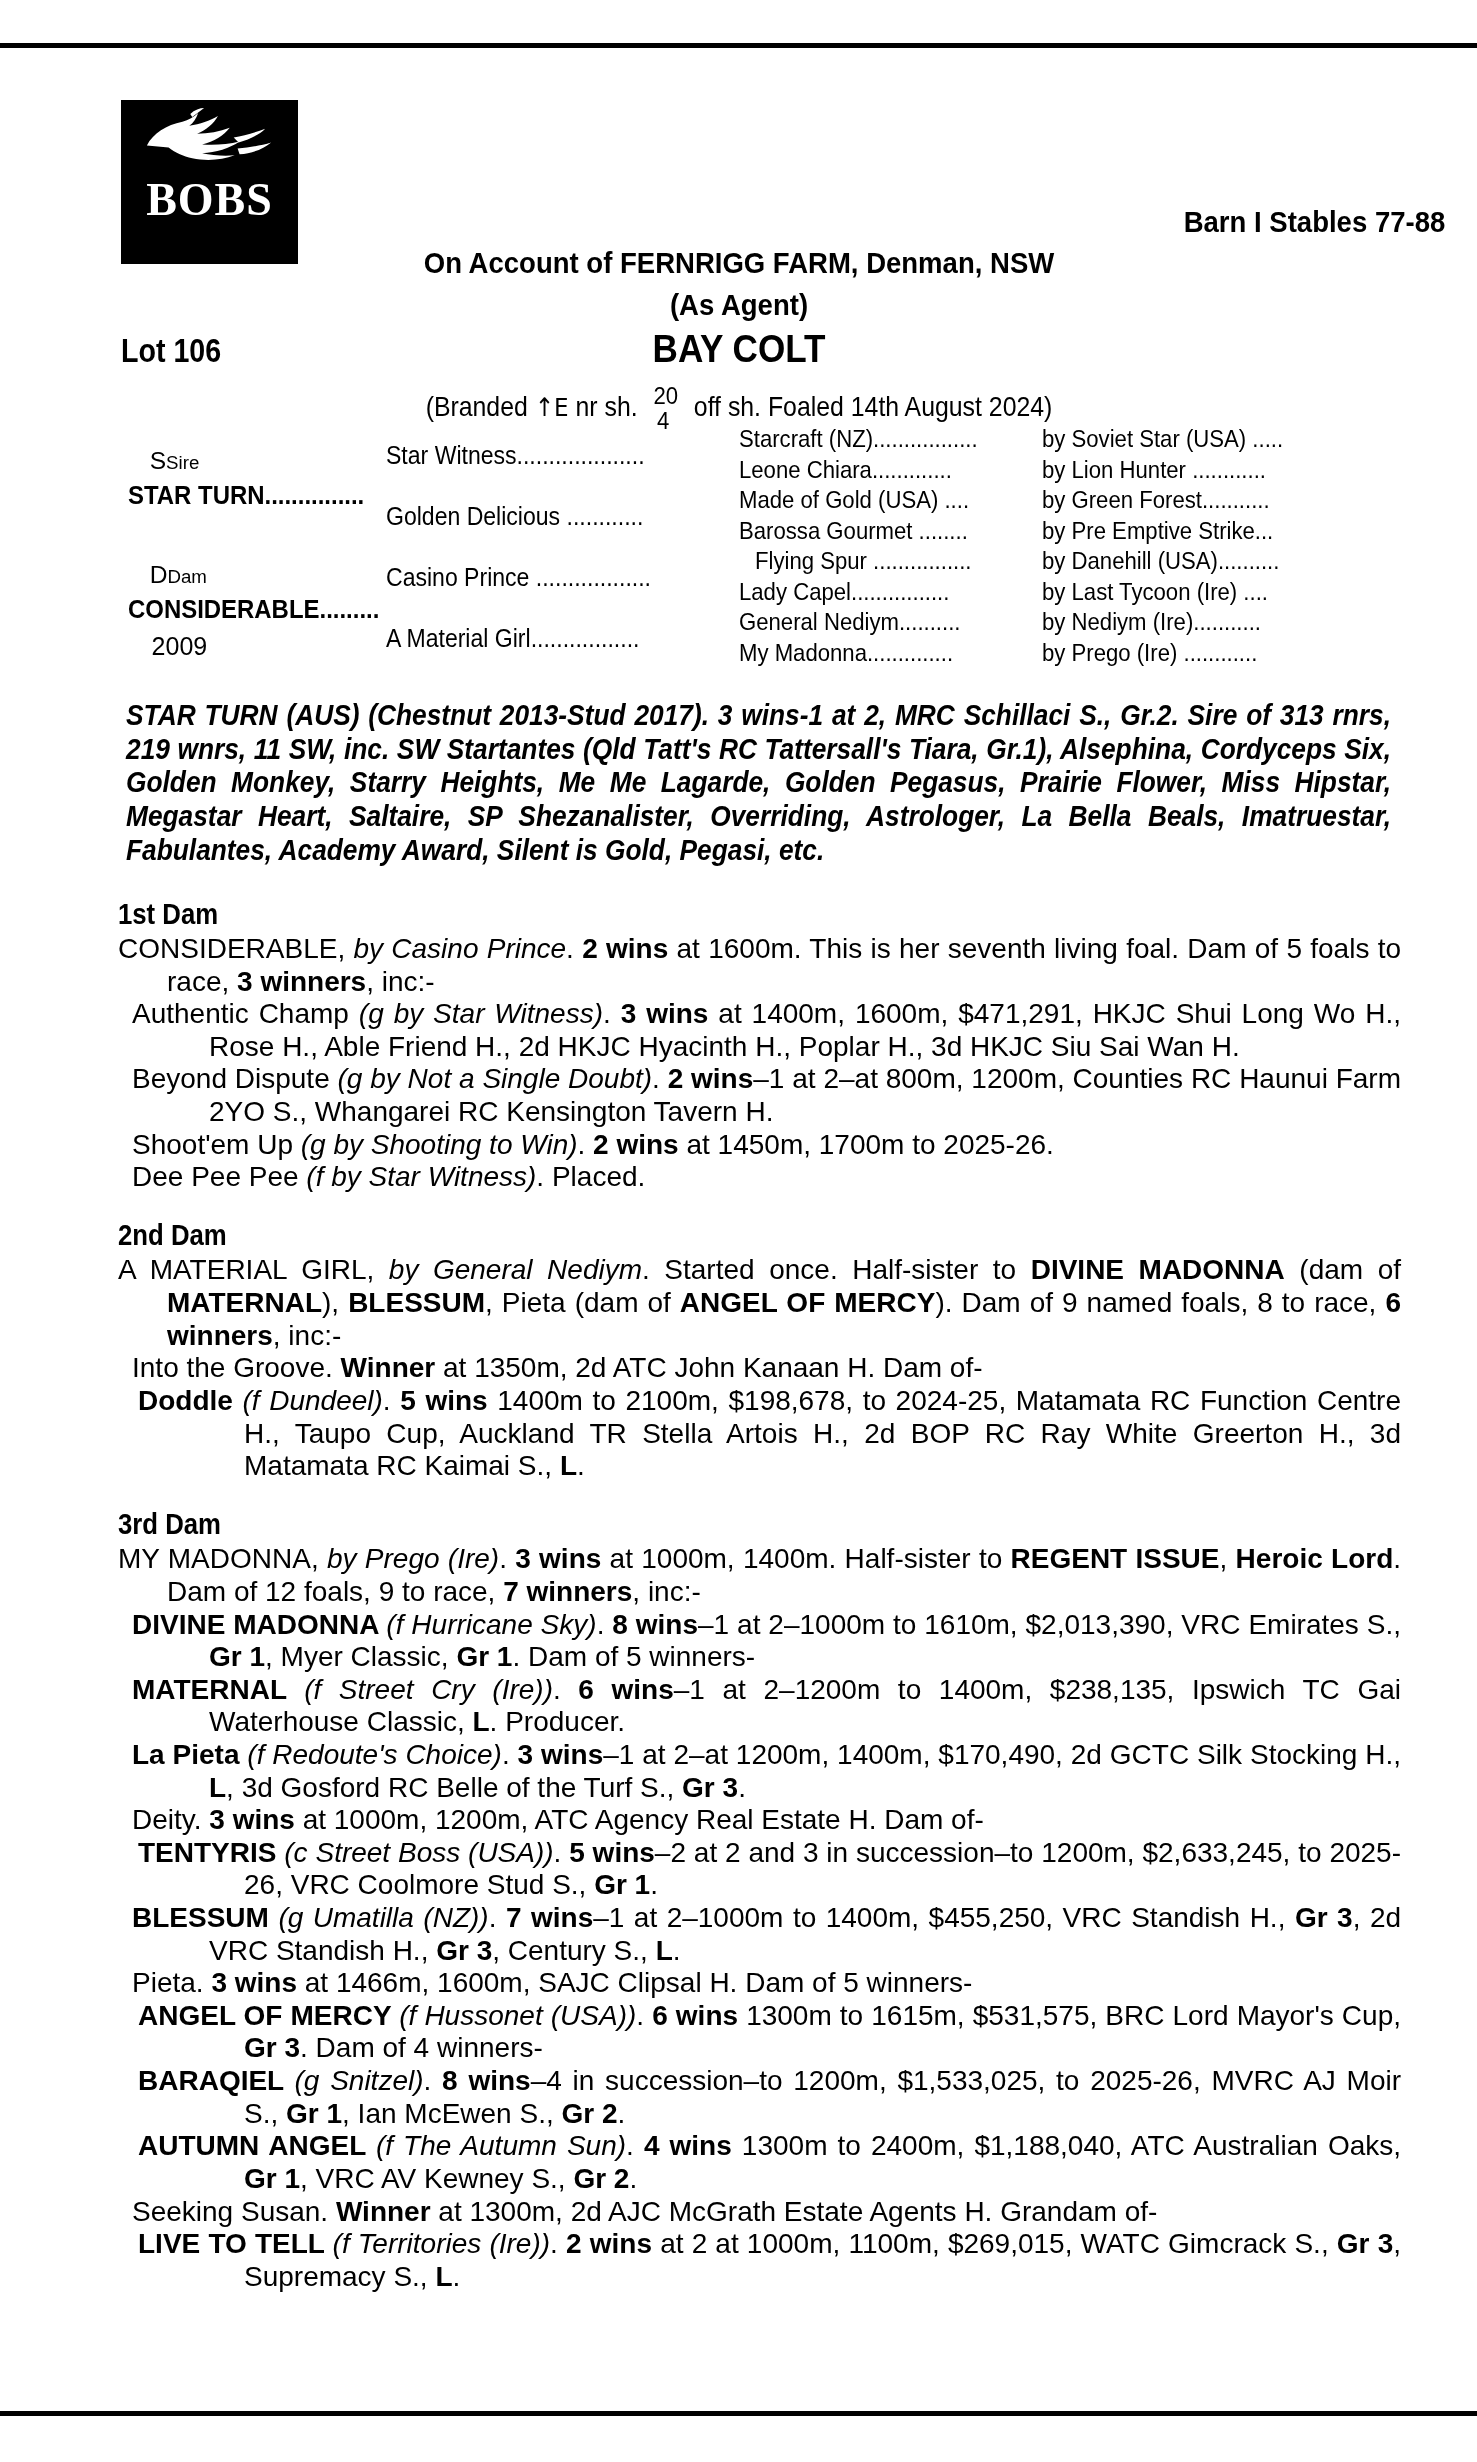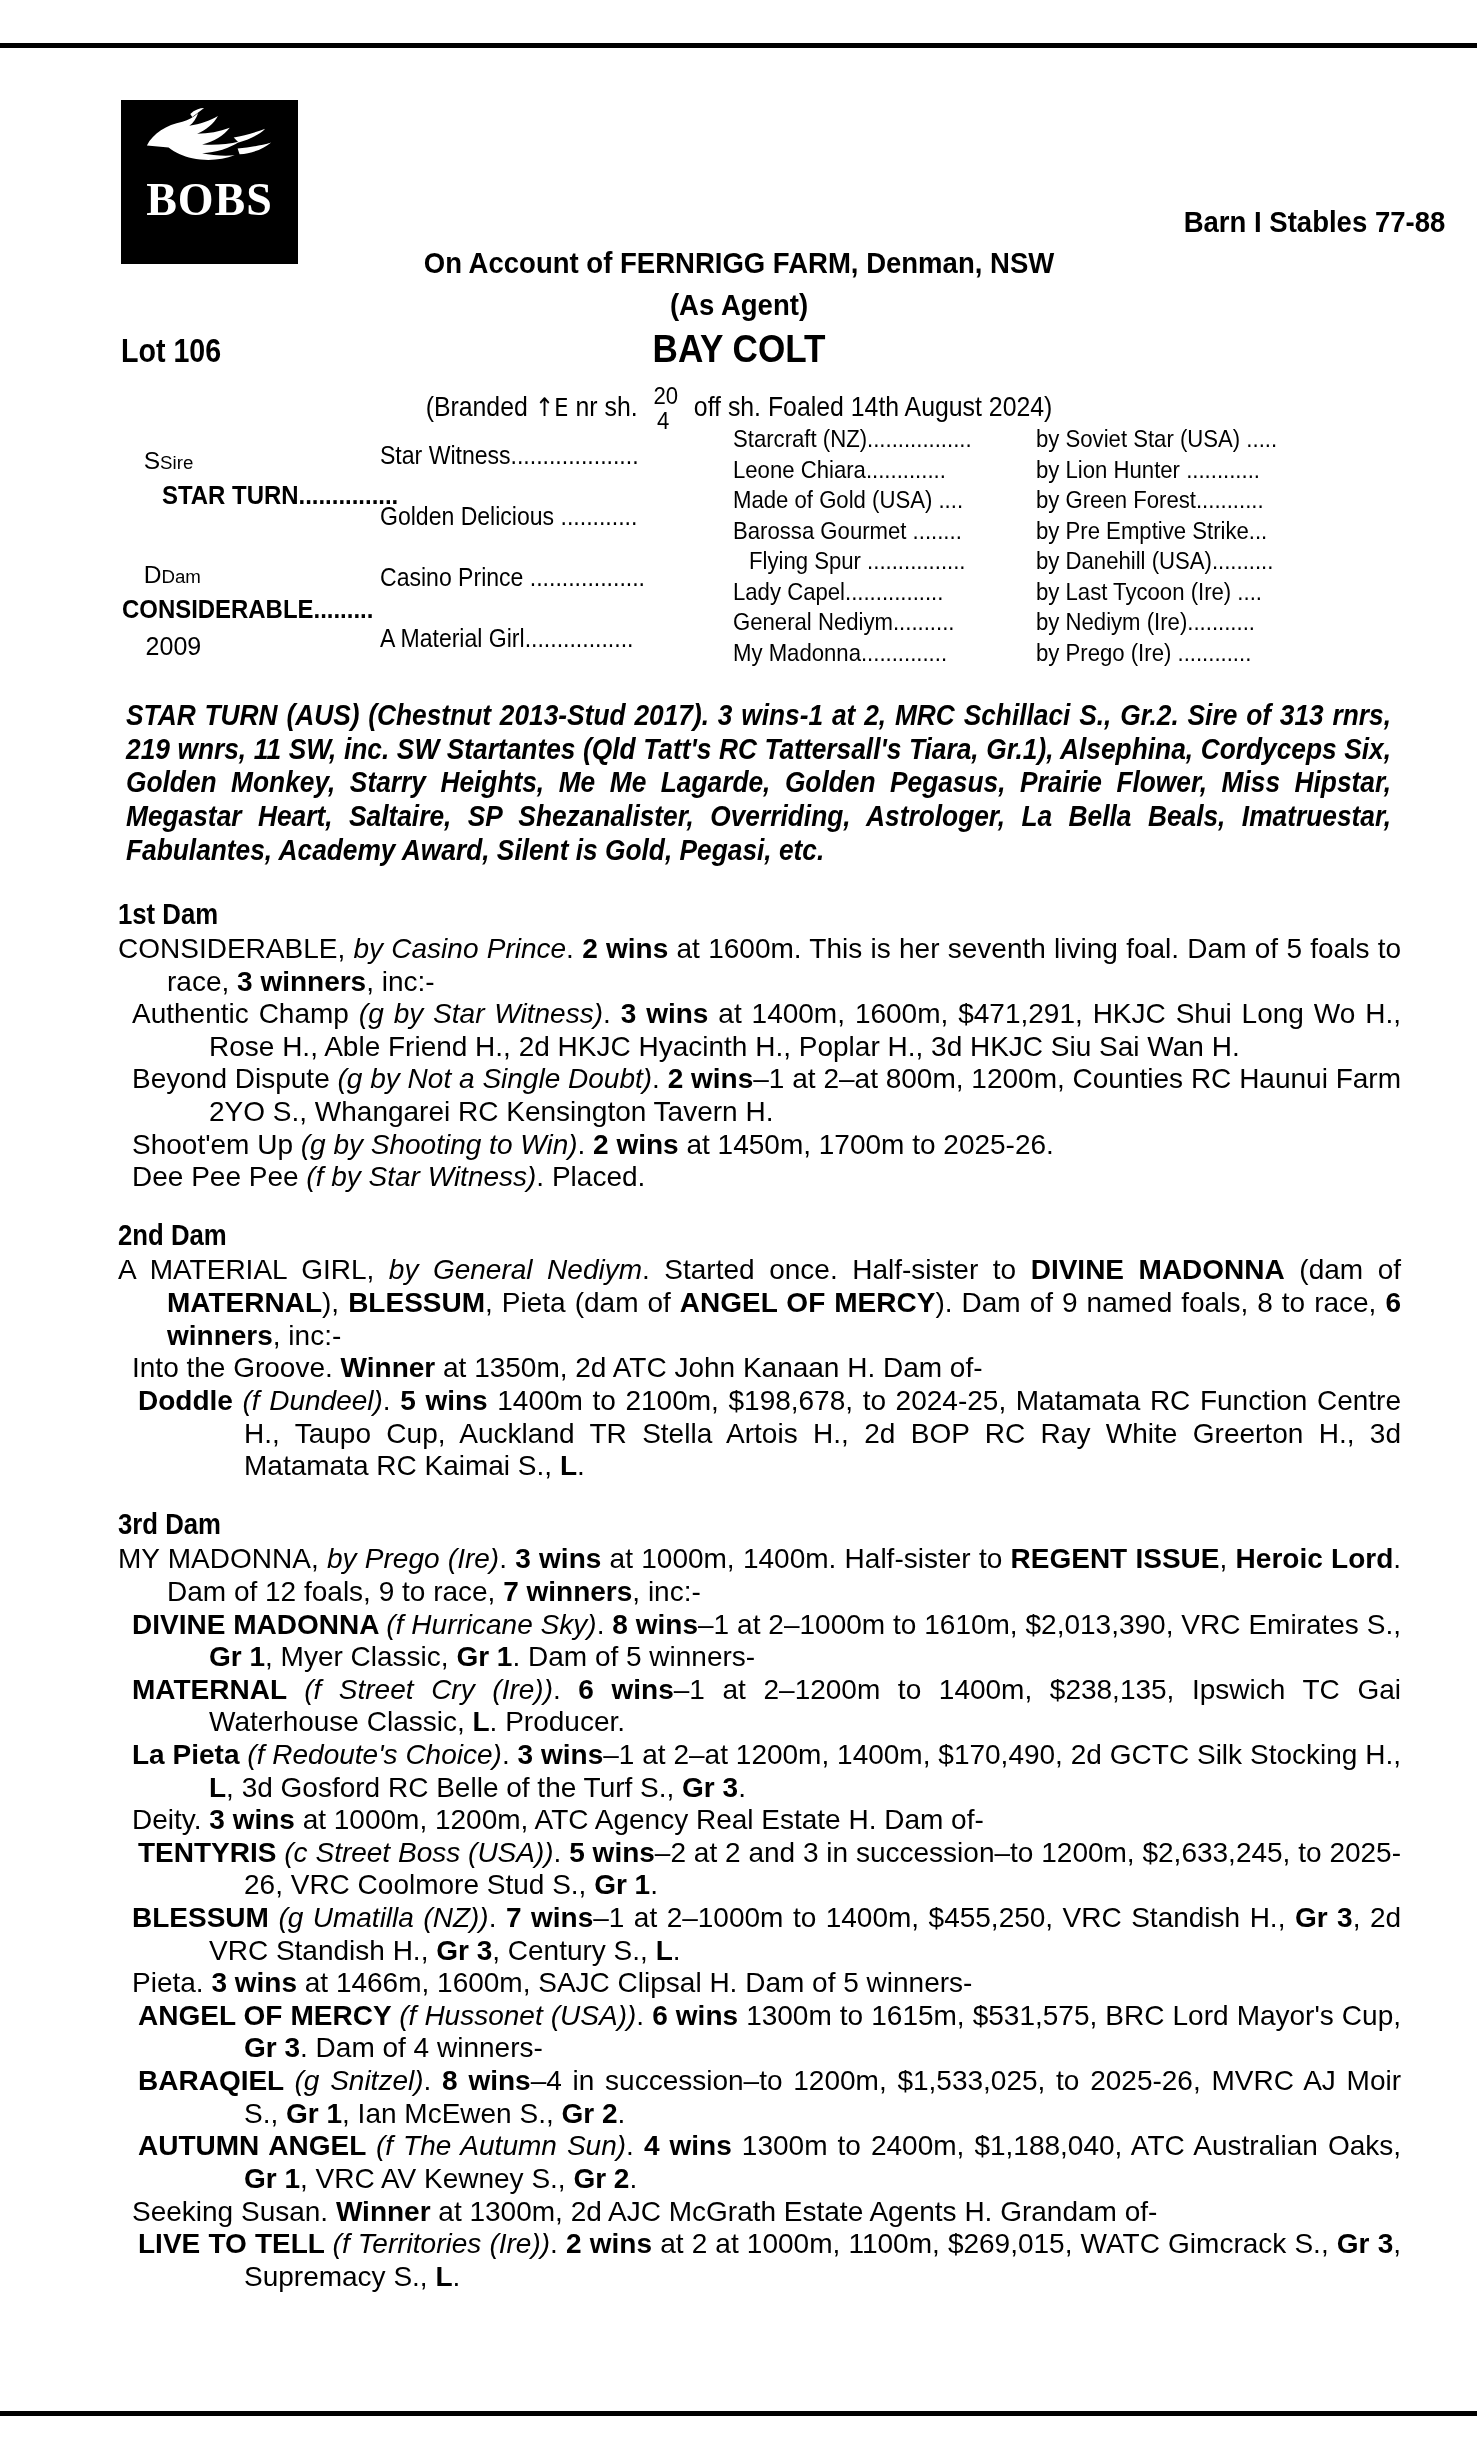--- a/index.html
+++ b/index.html
@@ -63,21 +63,21 @@
   }
   .brandmark{font-family:"DejaVu Sans",sans-serif;font-size:25.6px;}
   .frac{
     display:inline-block;vertical-align:middle;text-align:center;
     line-height:1.02;font-size:24.6px;margin:0 9.9px;position:relative;top:-1px;
   }
   .frac .num{display:block;}
   .frac .den{display:block;text-align:left;padding-left:3.9px;}
 
   
-  .ped{position:absolute;left:4px;top:366px;width:1450px;height:261px;}
+  .ped{position:absolute;left:10px;top:366px;width:1450px;height:261px;}
   .ped .c1{position:absolute;left:118px;top:0;width:236px;}
   .ped .c2{position:absolute;left:376px;top:0;width:345px;}
   .ped .c3{position:absolute;left:729px;top:0;width:325px;}
   .ped .c4{position:absolute;left:1032px;top:0;width:394px;}
   .ped .lbl{font-size:23.6px;line-height:1;}
   .ped .sc{font-size:18.7px;}
   .ped .nm{font-size:26.6px;font-weight:700;line-height:1;white-space:nowrap;}
   .ped .yr{font-size:25px;line-height:1;text-align:center;}
   .ped .g2{position:absolute;font-size:25.6px;white-space:nowrap;}
   .ped .g3{position:absolute;font-size:24.6px;white-space:nowrap;}
@@ -147,21 +147,21 @@
         <span>off sh. Foaled 14th August 2024)</span>
       </div>
     </div>
 
     <div class="ped">
 
       <div class="c1">
         <div style="position:absolute;left:21.7px;top:23.6px;" class="lbl">
           <span style="font-size:24.6px;">S</span><span class="sc">Sire</span>
         </div>
-        <div style="position:absolute;left:0;top:57px;margin-left:40px;">
+        <div style="position:absolute;left:0;top:57px;">
           <span class="nm sqz"><b>STAR TURN</b><b>...............</b></span>
         </div>
         <div style="position:absolute;left:21.7px;top:138px;" class="lbl">
           <span style="font-size:24.6px;">D</span><span class="sc">Dam</span>
         </div>
         <div style="position:absolute;left:0;top:171px;">
           <span class="nm sqz"><b>CONSIDERABLE</b><b>.........</b></span>
         </div>
         <div style="position:absolute;left:23.6px;top:209px;" class="yr">2009</div>
       </div>

